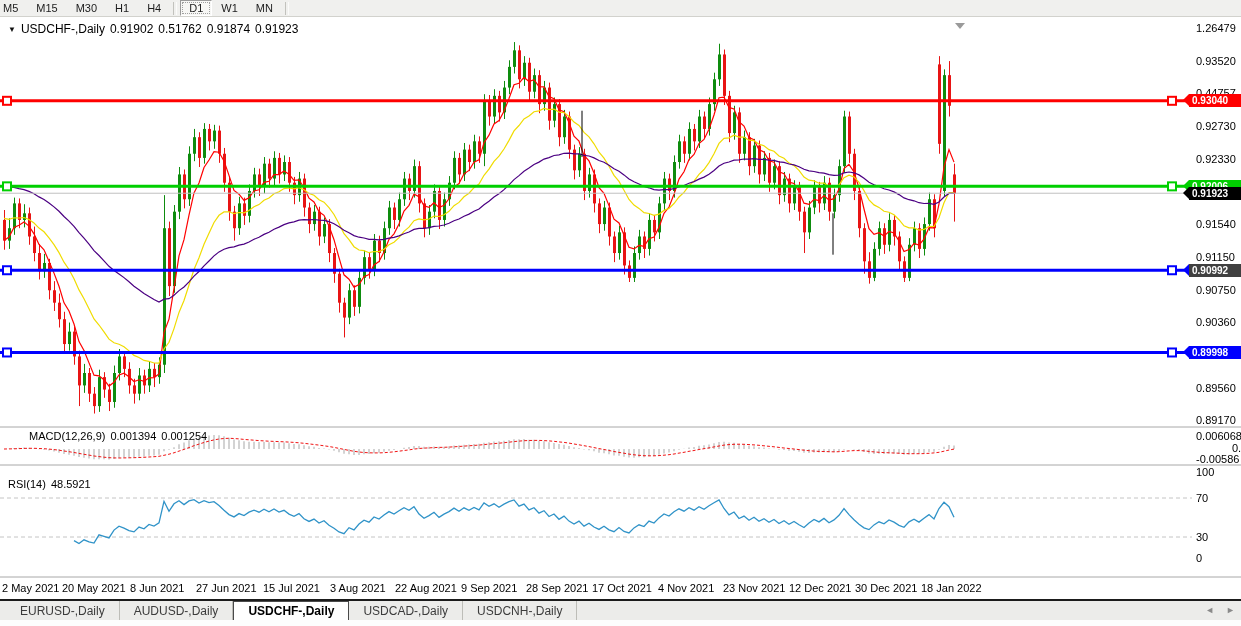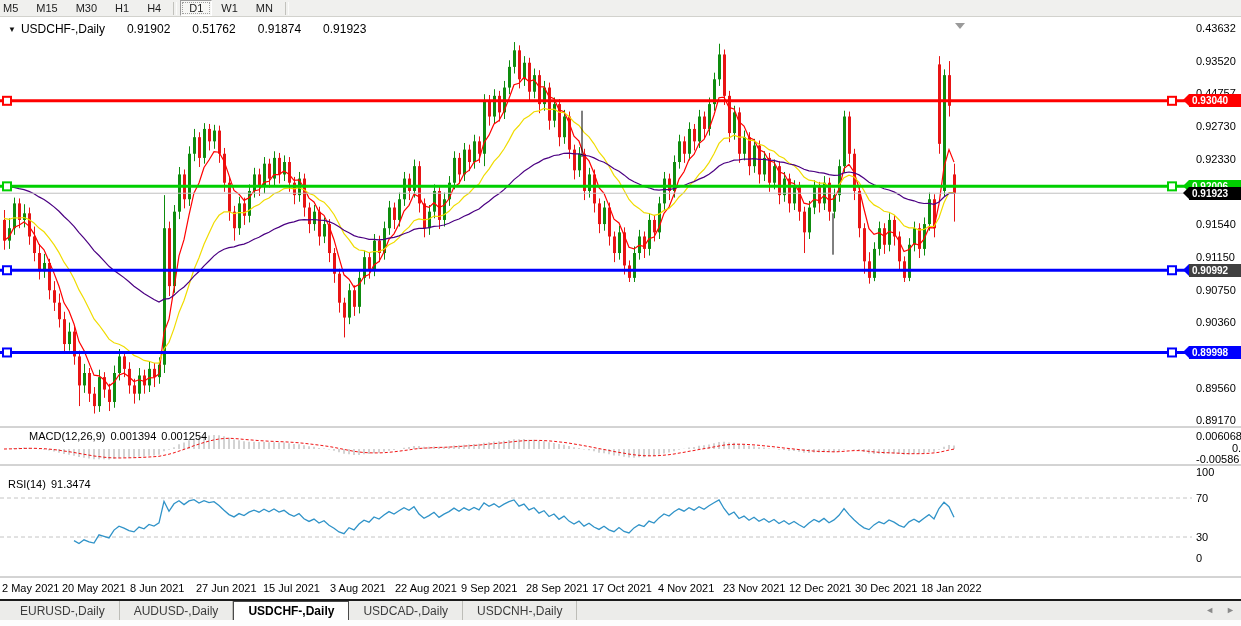--- a/index.html
+++ b/index.html
@@ -13,21 +13,21 @@
   .tfwrap{display:flex;align-items:center;margin-left:-6px;}
   .tfbtn{font-size:11px;color:#1c1c1c;padding:1px 8px;background:transparent;border:1px solid transparent;
     line-height:12px;cursor:default;white-space:nowrap;}
   .tfbtn.active{background:#f7f7f5;border-color:#9a9a9a #ffffff #ffffff #9a9a9a;
     outline:1px dotted #a0a0a0;outline-offset:-3px;}
   .tbsep{width:2px;height:13px;border-left:1px solid #c2c2bd;border-right:1px solid #fbfbfa;margin:0 3px;}
 
   
   #title{position:absolute;left:8px;top:22px;font-size:12px;color:#000;z-index:4;white-space:nowrap;}
   #title .tri{font-size:8px;margin-right:5px;vertical-align:1px;color:#111;}
-  #title span.v{margin-left:22px;}
+  #title span.v{margin-left:5px;}
 
   
   #svg{position:absolute;left:0;top:0;z-index:1;}
 
   
   .axlab{position:absolute;left:1196px;font-size:11px;color:#000;white-space:nowrap;z-index:2;}
   .datelab{position:absolute;top:582px;font-size:11px;color:#000;white-space:nowrap;z-index:2;}
 
   
   .ptag{position:absolute;left:1189px;width:52px;height:13px;color:#fff;font-size:10px;font-weight:bold;
@@ -72,21 +72,21 @@
 
   <div id="title">
     <span class="tri">▼</span><span>USDCHF-,Daily</span><span class="v">0.91902</span><span class="v">0.51762</span><span class="v">0.91874</span><span class="v">0.91923</span>
   </div>
 
   <div class="indlab" id="macdlab" style="left: 8px; top: 430px; margin-left: 21px;">
     <span>MACD(12,26,9)</span><span>0.001394</span><span>0.001254</span>
   </div>
 
   <div class="indlab" id="rsilab" style="left: 8px; top: 478px;">
-    <span>RSI(14)</span><span>91.3474</span>
+    <span>RSI(14)</span><span>48.5921</span>
   </div>
 
   <svg id="svg" width="1241" height="599">
       <line x1="0" y1="498" x2="1192" y2="498" stroke="#c4c4c4" stroke-width="1" stroke-dasharray="4,3"></line>
       <line x1="0" y1="537" x2="1192" y2="537" stroke="#c4c4c4" stroke-width="1" stroke-dasharray="4,3"></line>
       <line x1="4.5" y1="210.01373376354778" x2="4.5" y2="249.7258211301402" stroke="#e81414" stroke-width="1"></line>
       <rect x="3" y="219.94175560519565" width="3" height="20.683378836767247" fill="#e81414"></rect>
       <line x1="9.5" y1="218.28708529825448" x2="9.5" y2="248.89848597666963" stroke="#0e8c0e" stroke-width="1"></line>
       <rect x="8" y="228.21510713990236" width="3" height="12.410027302060541" fill="#0e8c0e"></rect>
       <line x1="14.5" y1="197.60370646148817" x2="14.5" y2="234.83378836766792" stroke="#0e8c0e" stroke-width="1"></line>
@@ -678,21 +678,21 @@
       <line x1="934" y1="449" x2="934" y2="451.7227620754875" stroke="#c0c0c0" stroke-width="1.4"></line>
       <line x1="939" y1="449" x2="939" y2="449.7375160038293" stroke="#c0c0c0" stroke-width="1.4"></line>
       <line x1="944" y1="449" x2="944" y2="446.7554831442244" stroke="#c0c0c0" stroke-width="1.4"></line>
       <line x1="949" y1="449" x2="949" y2="445.0769367938873" stroke="#c0c0c0" stroke-width="1.4"></line>
       <line x1="954" y1="449" x2="954" y2="445.61778467560157" stroke="#c0c0c0" stroke-width="1.4"></line>
       <polyline points="4,449.0 9,448.9 14,448.8 19,448.6 24,448.4 29,448.3 34,448.3 39,448.5 44,448.7 49,449.1 54,449.6 59,450.2 64,451.0 69,451.7 74,452.5 79,453.4 84,454.3 89,455.1 94,456.0 99,456.6 104,457.2 109,457.7 114,457.9 119,458.0 124,457.9 129,457.8 134,457.7 139,457.5 144,457.3 149,457.0 154,456.7 159,456.3 164,455.3 169,454.2 174,452.8 179,451.1 184,449.4 189,447.6 194,445.7 199,444.1 204,442.5 209,441.1 214,439.9 219,439.0 224,438.5 229,438.3 234,438.5 239,438.9 244,439.4 249,439.8 254,440.2 259,440.6 264,440.9 269,441.2 274,441.4 279,441.6 284,441.8 289,442.1 294,442.4 299,442.8 304,443.3 309,443.9 314,444.5 319,445.1 324,445.8 329,446.5 334,447.4 339,448.4 344,449.4 349,450.4 354,451.3 359,452.0 364,452.5 369,452.8 374,452.9 379,452.9 384,452.7 389,452.3 394,451.8 399,451.2 404,450.5 409,449.9 414,449.1 419,448.5 424,448.1 429,447.9 434,447.6 439,447.4 444,447.3 449,447.1 454,446.8 459,446.5 464,446.1 469,445.8 474,445.4 479,445.1 484,444.6 489,444.1 494,443.6 499,443.2 504,442.7 509,442.2 514,441.6 519,441.1 524,440.7 529,440.5 534,440.4 539,440.4 544,440.6 549,440.9 554,441.3 559,441.9 564,442.4 569,443.1 574,444.0 579,444.8 584,445.7 589,446.6 594,447.6 599,448.6 604,449.5 609,450.5 614,451.5 619,452.4 624,453.2 629,454.1 634,454.8 639,455.3 644,455.7 649,455.8 654,455.8 659,455.6 664,455.2 669,454.7 674,454.0 679,453.1 684,452.3 689,451.3 694,450.5 699,449.5 704,448.7 709,447.9 714,446.9 719,446.0 724,445.1 729,444.6 734,444.3 739,444.2 744,444.3 749,444.6 754,444.9 759,445.3 764,445.8 769,446.3 774,446.8 779,447.4 784,448.0 789,448.5 794,449.0 799,449.6 804,450.2 809,450.7 814,451.1 819,451.4 824,451.5 829,451.7 834,451.8 839,451.7 844,451.3 849,450.9 854,450.6 859,450.6 864,450.8 869,451.4 874,451.9 879,452.3 884,452.6 889,452.8 894,453.0 899,453.2 904,453.5 909,453.7 914,453.7 919,453.7 924,453.6 929,453.3 934,452.9 939,452.3 944,451.2 949,450.0 954,449.1" fill="none" stroke="#f01414" stroke-width="1" stroke-dasharray="3,2"></polyline>
       <polyline points="74,540.6 79,543.5 84,539.8 89,541.9 94,543.1 99,534.8 104,536.4 109,537.9 114,530.1 119,526.2 124,528.1 129,530.7 134,531.9 139,527.1 144,528.8 149,524.5 154,526.1 159,522.9 164,501.3 169,511.3 174,503.8 179,500.8 184,504.6 189,500.9 194,499.6 199,503.0 204,500.6 209,502.6 214,501.7 219,505.6 224,510.3 229,514.6 234,516.9 239,513.6 244,515.5 249,512.2 254,510.1 259,512.2 264,509.2 269,511.8 274,509.0 279,512.0 284,510.3 289,514.1 294,516.3 299,513.6 304,518.7 309,521.4 314,519.1 319,523.1 324,520.7 329,525.3 334,528.2 339,531.9 344,533.7 349,527.7 354,529.9 359,524.0 364,520.2 369,522.2 374,517.0 379,519.1 384,514.9 389,511.6 394,514.0 399,510.7 404,507.7 409,510.3 414,506.7 419,514.1 424,518.3 429,515.6 434,512.3 439,517.4 444,514.1 449,511.6 454,508.1 459,511.3 464,507.8 469,510.3 474,507.4 479,509.9 484,502.9 489,506.3 494,503.8 499,507.2 504,504.1 509,501.7 514,499.9 519,506.1 524,504.1 529,509.9 534,507.7 539,513.1 544,510.7 549,516.5 554,514.0 559,519.3 564,516.1 569,521.1 574,524.0 579,521.1 584,526.1 589,523.2 594,527.0 599,529.4 604,526.3 609,529.8 614,531.7 619,527.6 624,531.5 629,532.9 634,527.9 639,524.8 644,526.5 649,521.1 654,523.0 659,517.9 664,514.0 669,516.1 674,511.7 679,508.8 684,511.2 689,507.7 694,510.2 699,506.7 704,509.3 709,505.8 714,502.7 719,499.9 724,508.5 729,514.9 734,512.0 739,518.5 744,516.1 749,520.3 754,517.2 759,521.3 764,518.7 769,522.2 774,519.5 779,523.5 784,520.8 789,524.2 794,521.4 799,524.8 804,527.5 809,523.0 814,519.5 819,521.9 824,518.4 829,522.7 834,519.9 839,515.3 844,508.6 849,514.6 854,519.8 859,524.3 864,527.9 869,529.6 874,524.9 879,521.8 884,523.8 889,520.0 894,522.2 899,525.3 904,527.3 909,521.8 914,519.2 919,522.1 924,518.2 929,514.6 934,518.9 939,508.5 944,502.3 949,506.7 954,517.2" fill="none" stroke="#3093c8" stroke-width="1.3"></polyline>
     </svg>
 
   <div id="priceaxis">
-      <div class="axlab" style="top: 21.5px;">0.43632</div>
+      <div class="axlab" style="top: 21.5px;">1.26479</div>
       <div class="axlab" style="top: 54.5934px;">0.93520</div>
       <div class="axlab" style="top: 86.8595px;">0.44757</div>
       <div class="axlab" style="top: 119.953px;">0.92730</div>
       <div class="axlab" style="top: 153.046px;">0.92330</div>
       <div class="axlab" style="top: 186.14px;">0.91930</div>
       <div class="axlab" style="top: 218.406px;">0.91540</div>
       <div class="axlab" style="top: 250.672px;">0.91150</div>
       <div class="axlab" style="top: 283.765px;">0.90750</div>
       <div class="axlab" style="top: 316.031px;">0.90360</div>
       <div class="axlab" style="top: 349.125px;">0.89960</div>

